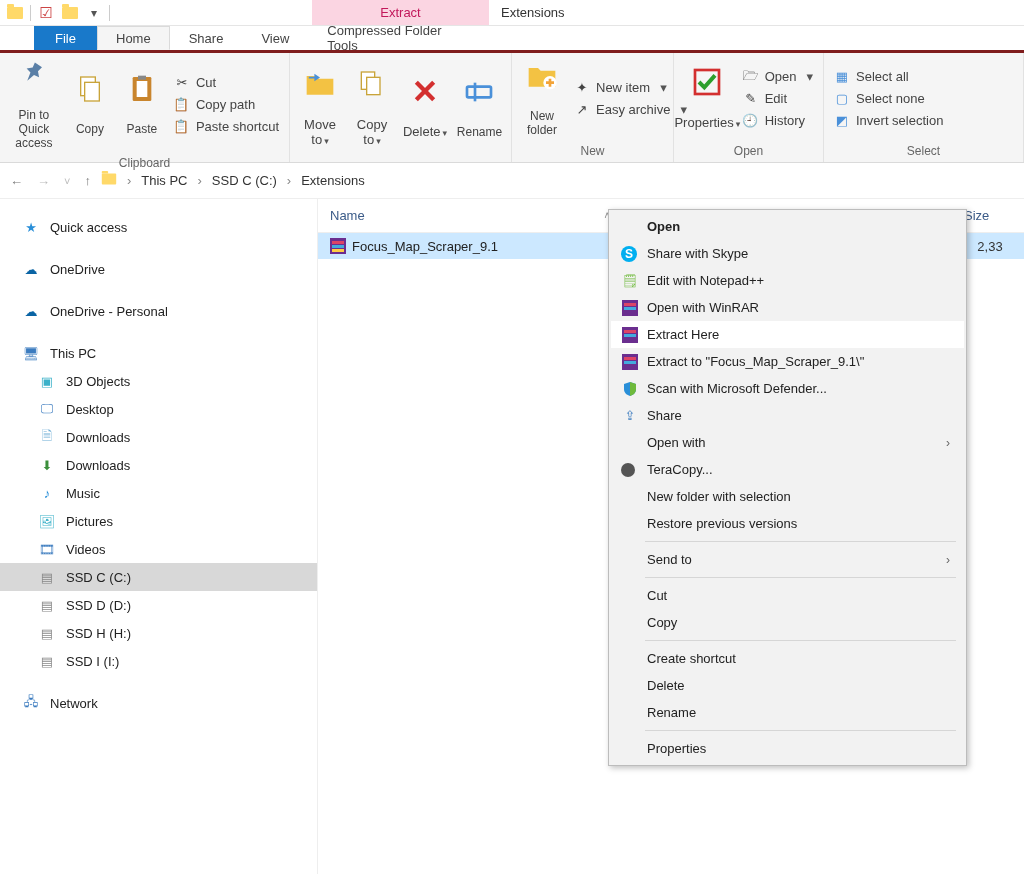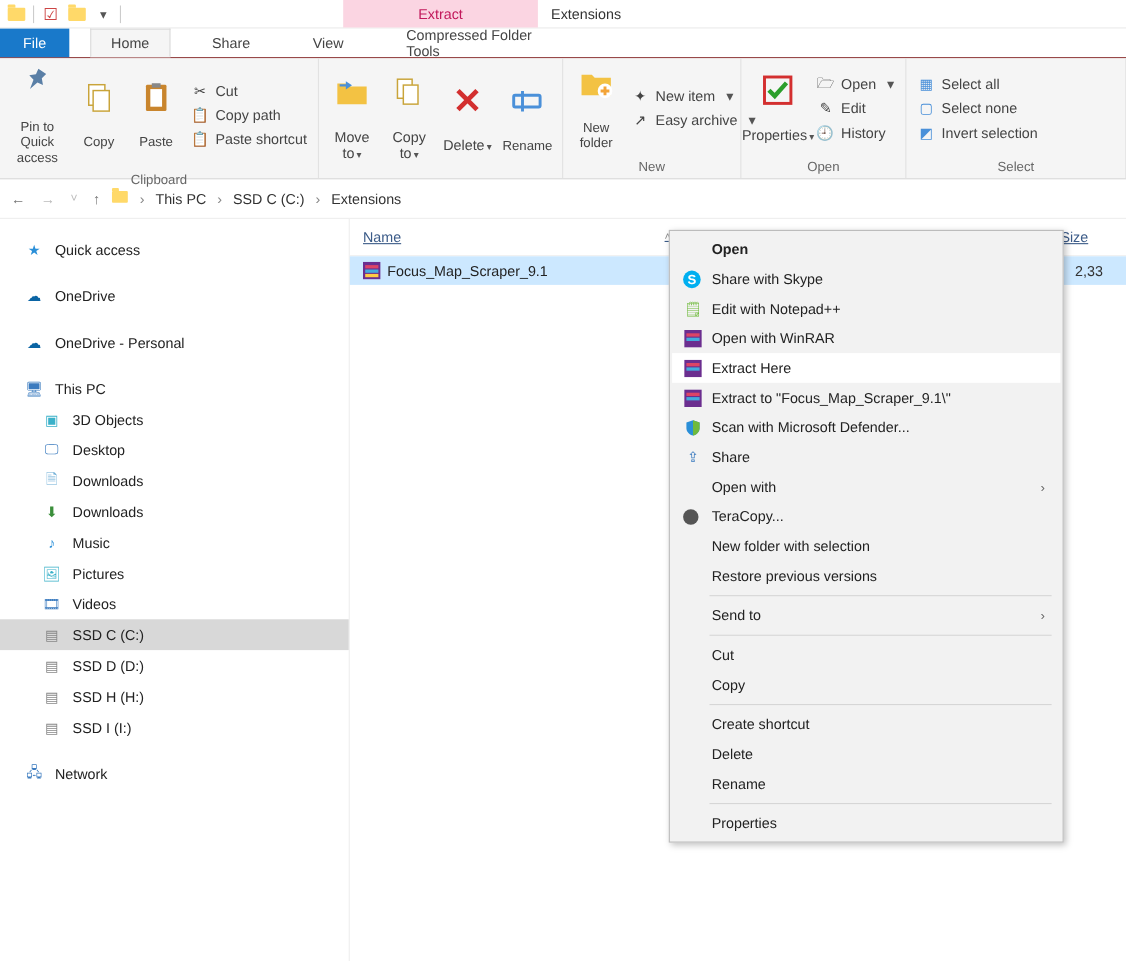--- a/index.html
+++ b/index.html
@@ -11,23 +11,23 @@
 .qat-item { width: 22px; height: 22px; display: flex; align-items: center; justify-content: center; }
 .folder-ico { width: 16px; height: 12px; background: #ffd969; border-radius: 1px; position: relative; }
 .folder-ico::before { content: ""; position: absolute; top: -3px; left: 0; width: 7px; height: 3px; background: #ffd969; border-radius: 1px 1px 0 0; }
 .check-ico { color: #c44; font-size: 15px; }
 .qat .divider { width: 1px; height: 16px; background: #ccc; margin: 0 2px; }
 .title-contextual { margin-left: 196px; display: flex; }
 .ctx-extract { width: 177px; background: #fbd5e2; color: #c2185b; display: flex; align-items: center; justify-content: center; }
 .ctx-ext-label { width: 90px; display: flex; align-items: center; justify-content: flex-start; padding-left: 12px; color: #333; }
 
 
-.tabsrow { height: 27px; display: flex; align-items: stretch; border-bottom: 1px solid #7f1d1d; background: #fff; }
+.tabsrow { height: 27px; display: flex; align-items: stretch; border-bottom: 3px solid #7f1d1d; background: #fff; padding-left: 34px; }
 .tab-file { width: 63px; background: #1979ca; color: #fff; display: flex; align-items: center; justify-content: center; }
-.tab { padding: 0 18px; display: flex; align-items: center; justify-content: center; color: #444; border: 1px solid transparent; margin-left: 19px; }
+.tab { padding: 0 18px; display: flex; align-items: center; justify-content: center; color: #444; border: 1px solid transparent; }
 .tab.active { background: #f5f5f5; border: 1px solid #dadada; border-bottom: 1px solid #f5f5f5; }
 .tab.cft { width: 177px; }
 
 
 .ribbon { height: 110px; background: #f5f5f5; border-bottom: 1px solid #dadada; display: flex; }
 .rgroup { border-right: 1px solid #e2e2e2; display: flex; flex-direction: column; }
 .rgroup-body { flex: 1; display: flex; align-items: center; padding: 4px 6px; gap: 4px; }
 .rgroup-label { height: 18px; font-size: 12px; color: #666; text-align: center; }
 .bigbtn { display: flex; flex-direction: column; align-items: center; justify-content: center; min-width: 48px; padding: 2px 6px; color: #444; }
 .bigbtn .lbl { font-size: 12px; margin-top: 18px; text-align: center; line-height: 1.15; }
@@ -57,21 +57,21 @@
 .navpane { width: 318px; border-right: 1px solid #eee; padding: 14px 0; }
 .navitem { display: flex; align-items: center; gap: 10px; padding: 5px 8px 5px 22px; color: #222; }
 .navitem.sub { padding-left: 38px; }
 .navitem.sel { background: #d8d8d8; }
 .navitem .ni { width: 18px; height: 18px; display: inline-flex; align-items: center; justify-content: center; }
 .navspacer { height: 14px; }
 
 
 .content { flex: 1; position: relative; }
 .colhdr { height: 34px; display: flex; align-items: center; border-bottom: 1px solid #eee; color: #3b5b88; }
-.colhdr .col { padding: 0 12px; display: flex; align-items: center; gap: 8px; text-decoration: underline; }
+.colhdr .col { padding: 0 12px; display: flex; align-items: center; gap: 8px; }
 .c-name { width: 316px; }
 .c-date { width: 178px; }
 .c-type { width: 140px; }
 .c-size { flex: 1; }
 .sortcaret { font-size: 10px; color: #888; margin-left: auto; margin-right: 12px; }
 .filerow { height: 26px; display: flex; align-items: center; background: #cce8ff; }
 .filerow .cell { padding: 0 12px; color: #222; white-space: nowrap; }
 .filerow .c-size { text-align: center; padding-right: 8px; }
 .rar-ico { width: 16px; height: 16px; display: inline-flex; align-items: center; justify-content: center; margin-right: 6px; }
 

